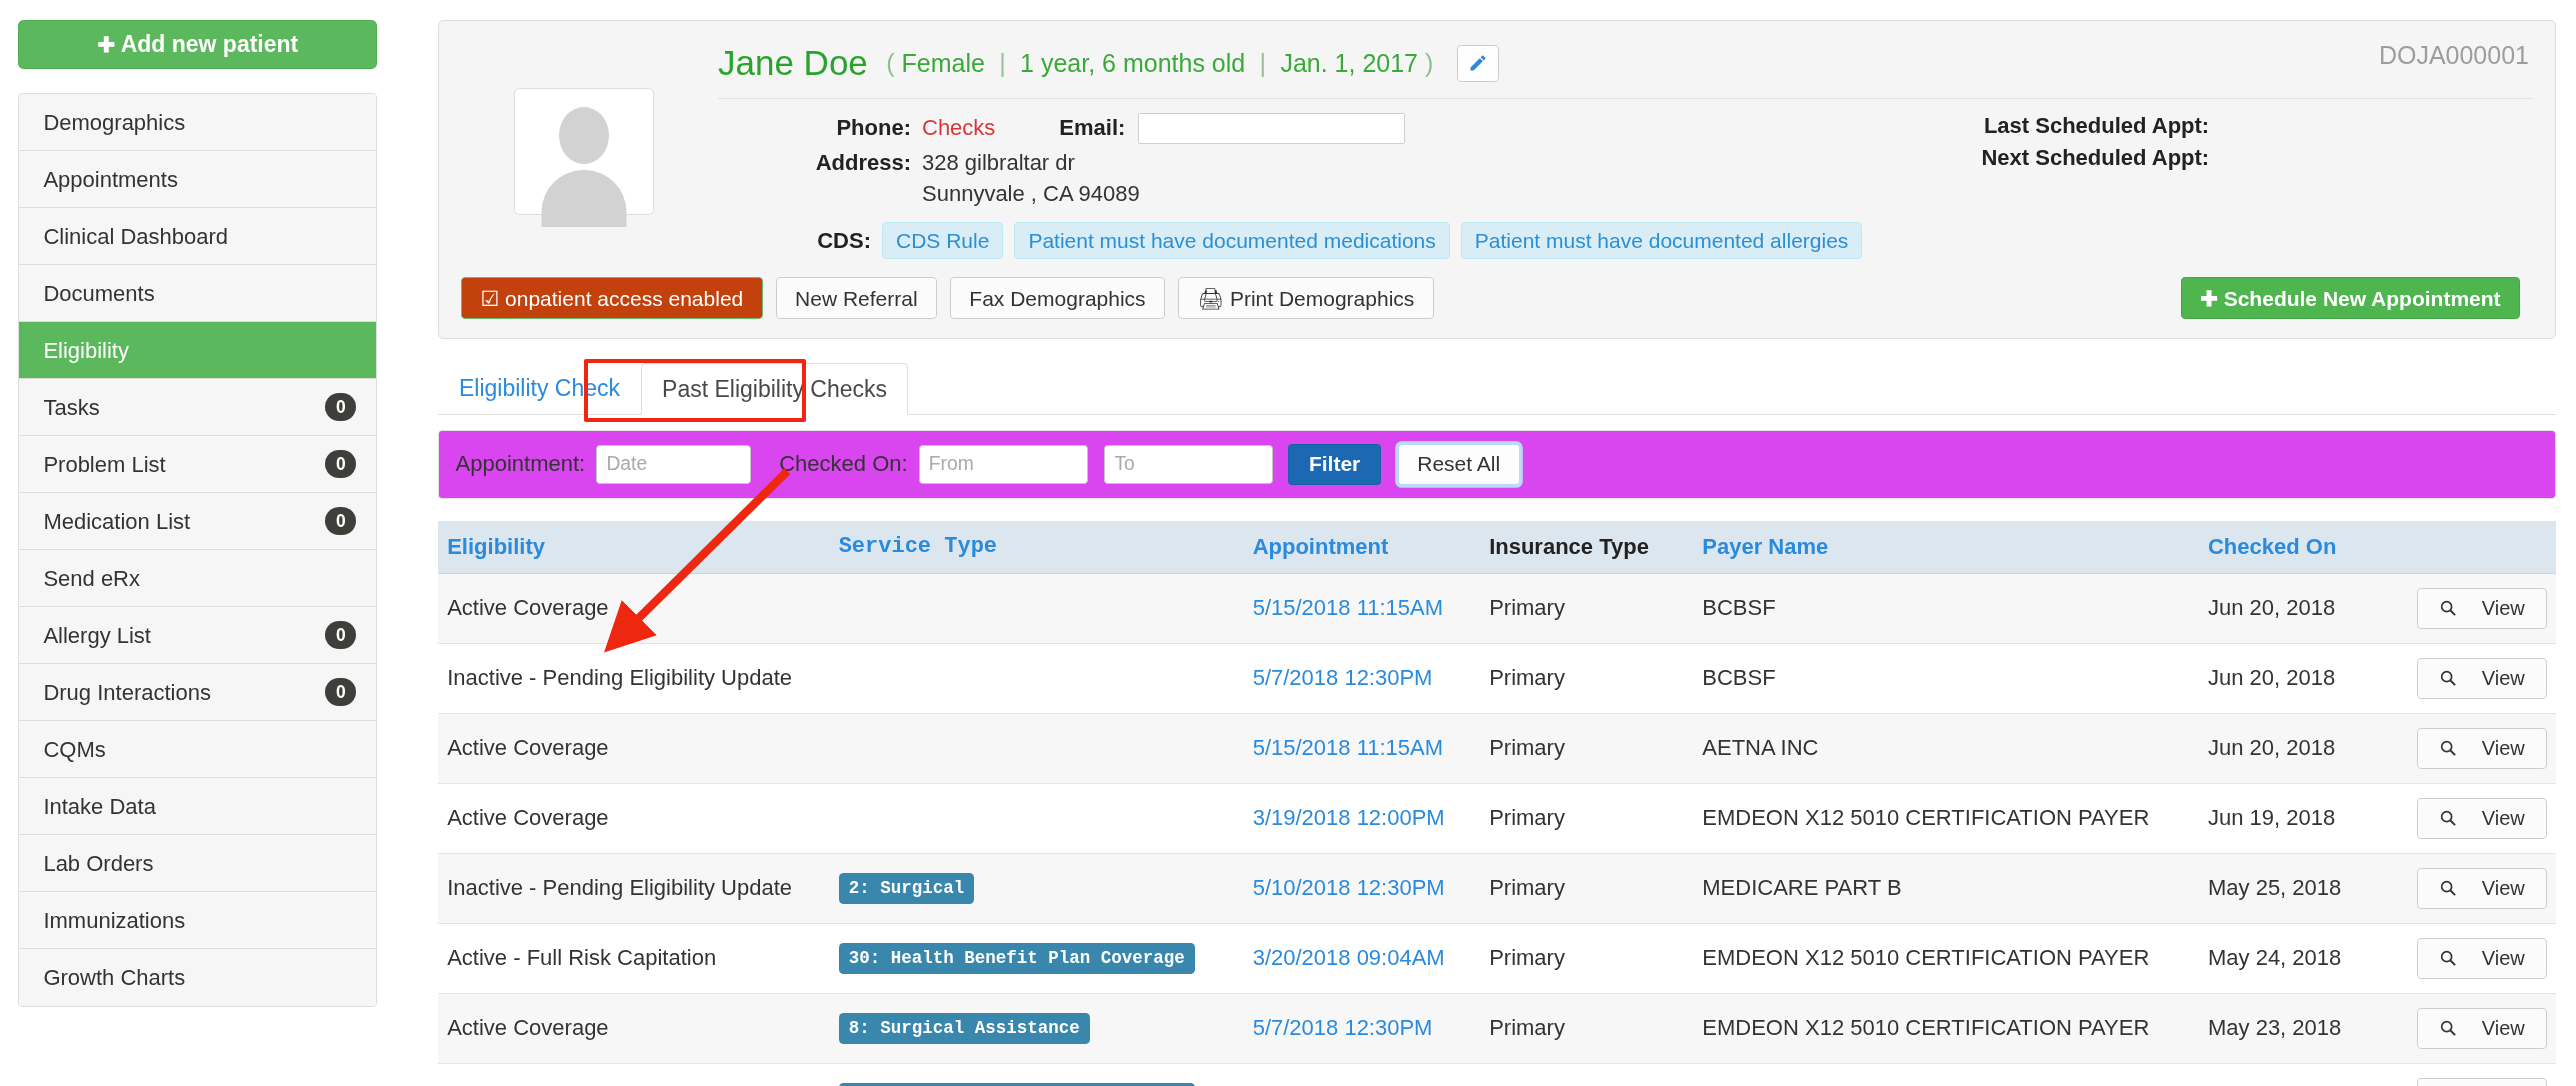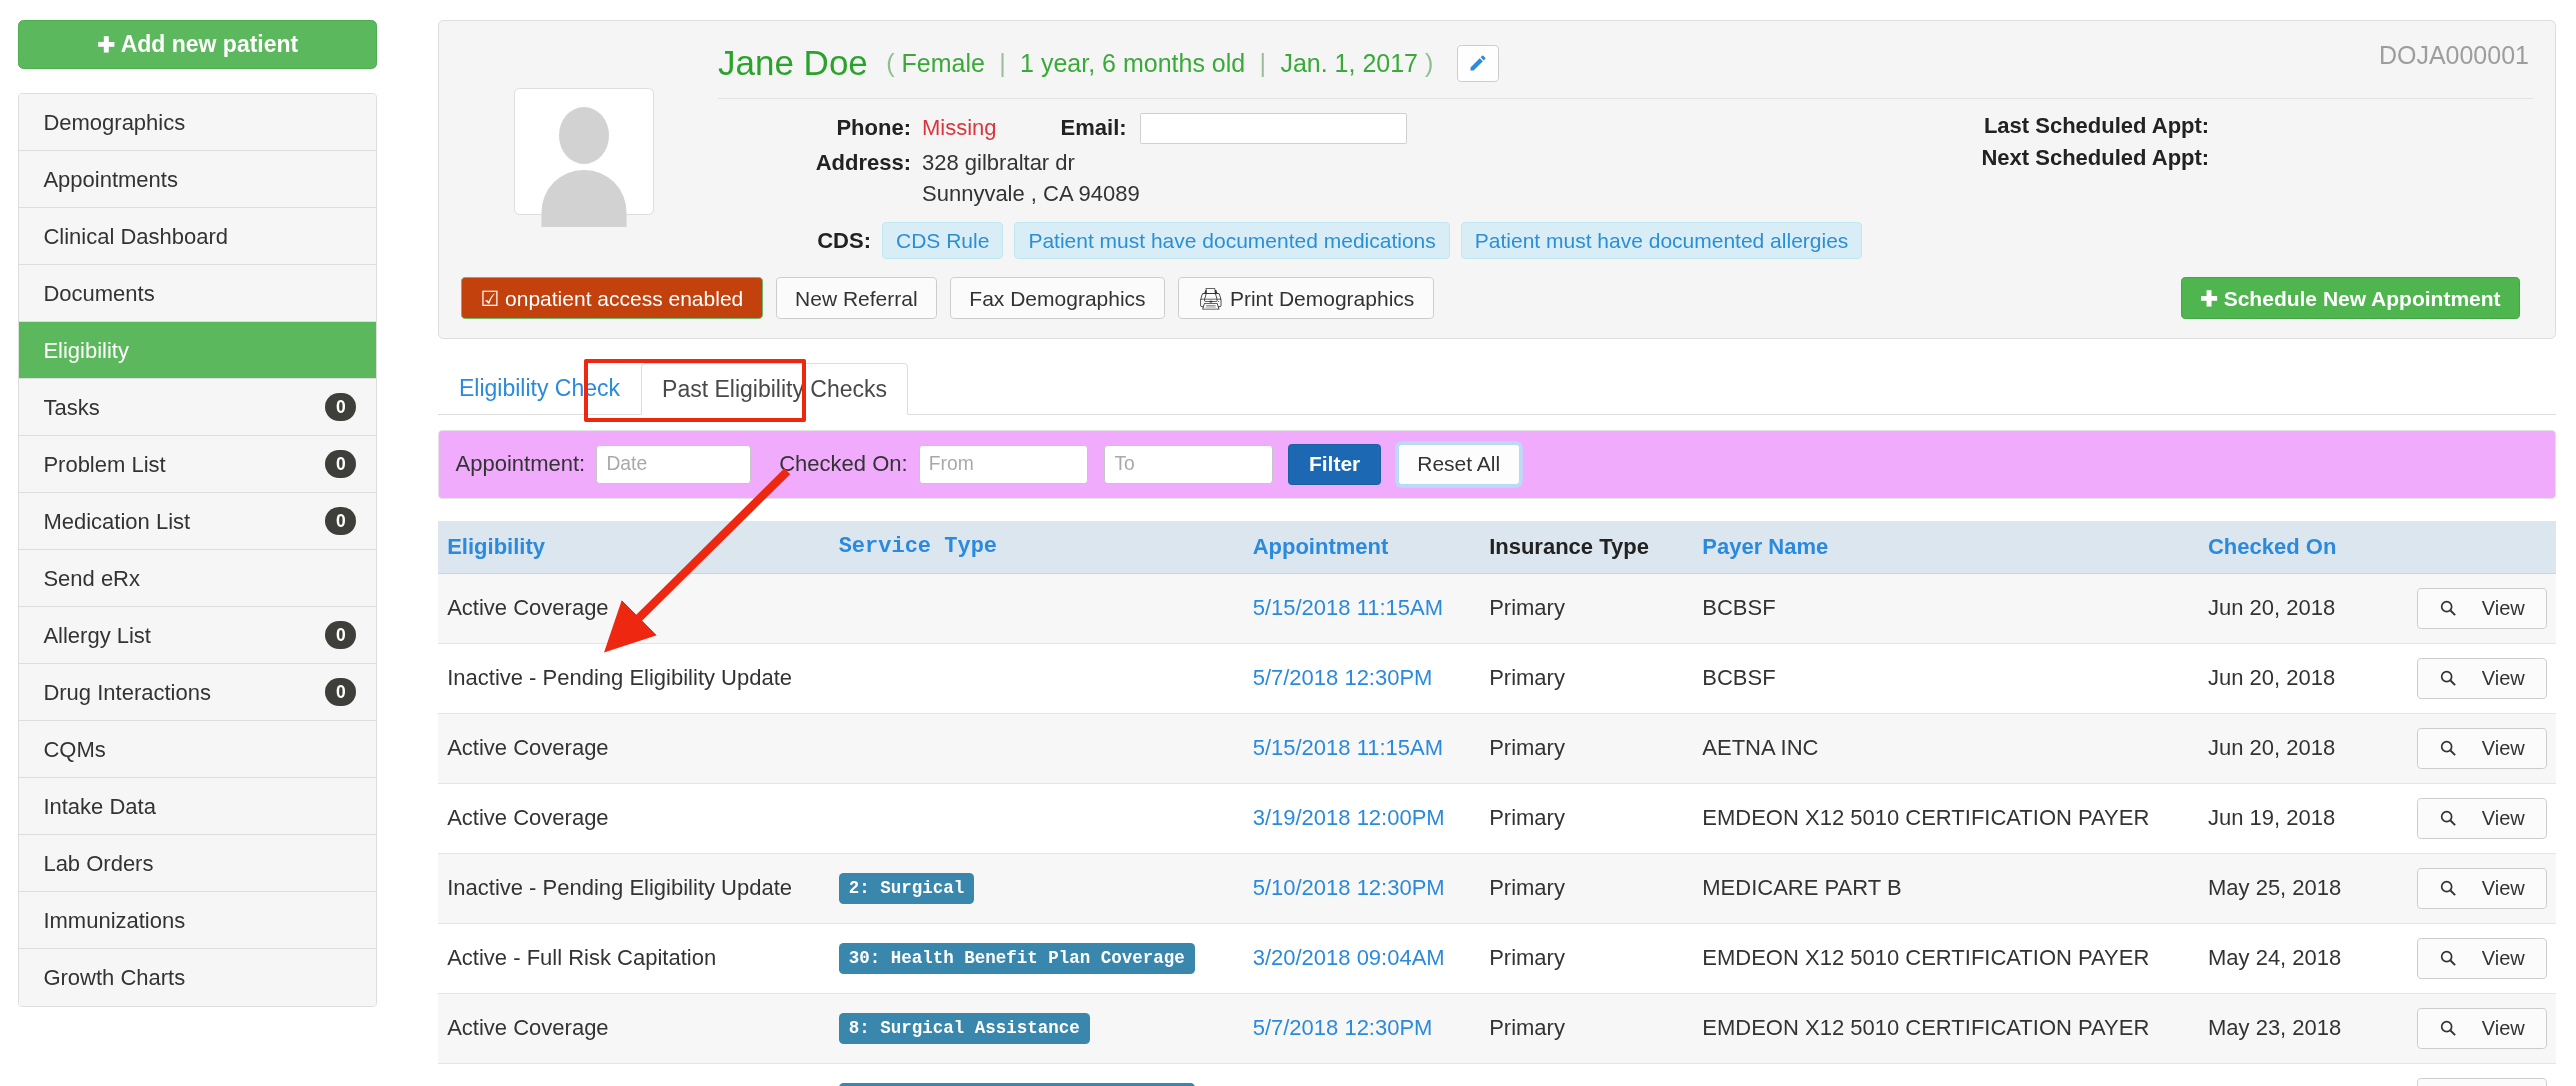--- a/index.html
+++ b/index.html
@@ -123,21 +123,21 @@
     background: #ffffff; color: #494949; border-color: #dddddd;
     border-bottom-color: #ffffff; margin-bottom: -0.9px;
   }
   .tab-highlight {
     position: absolute; left: 146px; top: -3.7px; width: 222px; height: 63px;
     border: 4.6px solid #ee2711; border-radius: 1.8px; pointer-events: none;
   }
 
   
   .filterbar {
-    margin-top: 14.7px; background: #f0abfc; border: 0.9px solid #e3e3e3;
+    margin-top: 14.7px; background: #d946ef; border: 0.9px solid #e3e3e3;
     border-radius: 4.6px; padding: 13px 16.6px; display: flex; align-items: center;
   }
   .flabel { font-size: 22px; color: #333333; margin-right: 11px; }
   .finput {
     height: 39px; border: 0.9px solid #c5c5c5; border-radius: 3.7px;
     background: #ffffff; font-size: 19.3px; color: #333; padding: 0 9.2px;
     font-family: "Liberation Sans", sans-serif;
   }
   .finput::placeholder { color: #a9a9a9; }
   .w-date { width: 155px; }
@@ -249,21 +249,21 @@
               </svg>
             </span>
           </div>
 
           <div class="divider"></div>
 
           <div class="info-grid">
             <div class="info-left">
               <div class="info-row">
                 <span class="lbl lbl-w">Phone:</span>
-                <span class="val missing">Missing</span>
+                <span class="val missing">Checks</span>
                 <span class="email-label">Email:</span>
                 <input class="email-input" type="text" value="" placeholder="" style="">
               </div>
               <div class="info-row">
                 <span class="lbl lbl-w">Address:</span>
                 <span class="val">328 gilbraltar dr</span>
               </div>
               <div class="info-row">
                 <span class="lbl lbl-w"></span>
                 <span class="val">Sunnyvale , CA 94089</span>

